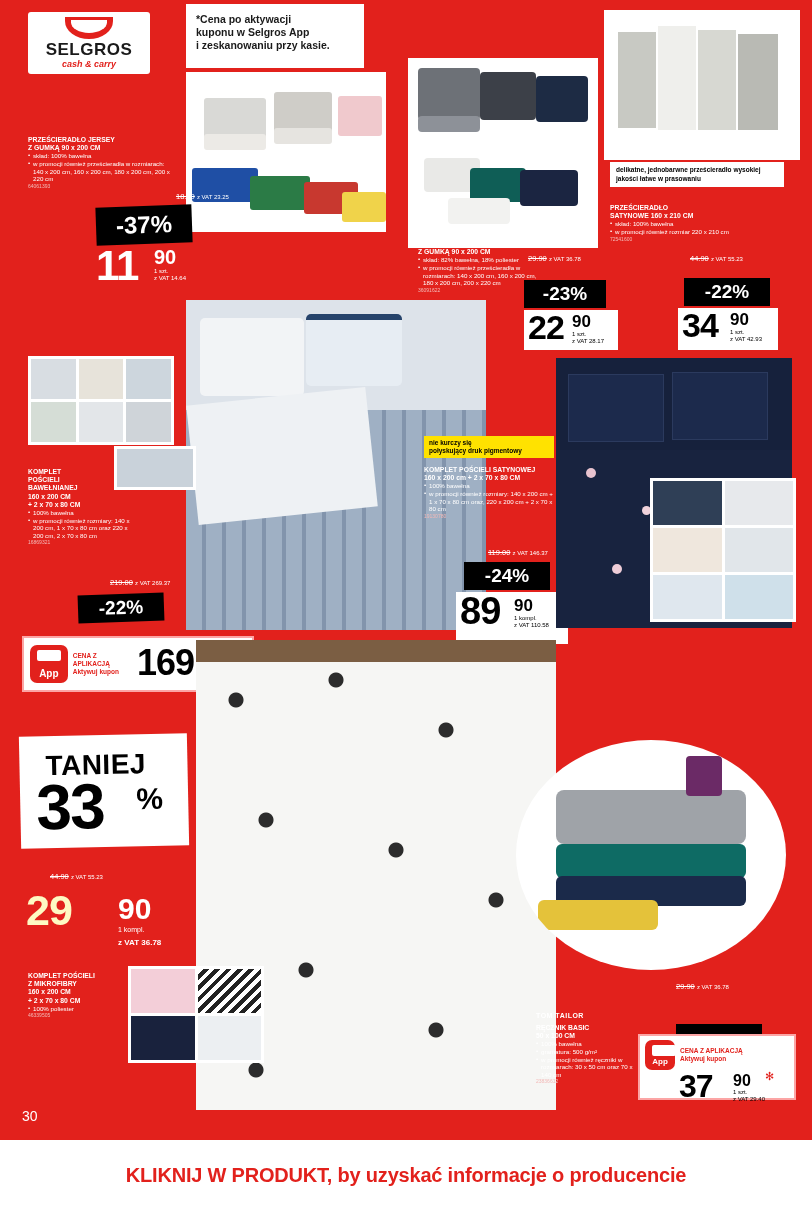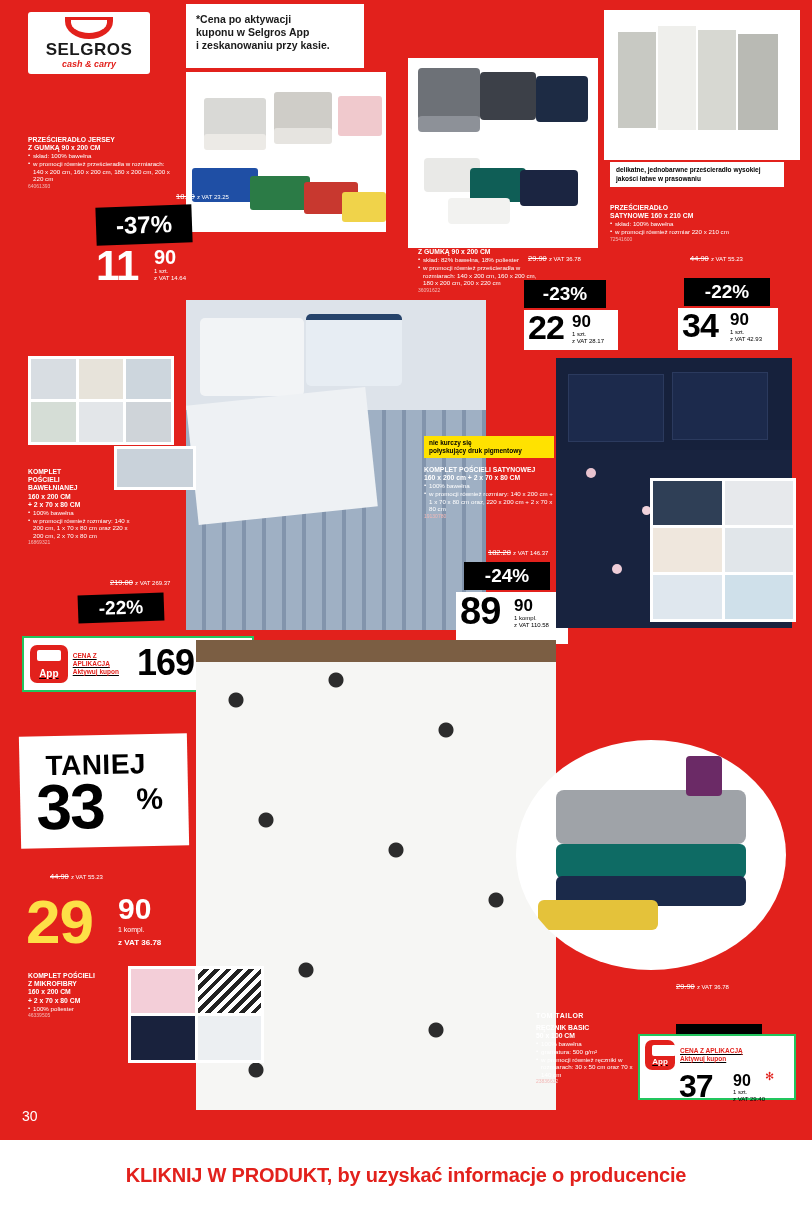--- a/index.html
+++ b/index.html
@@ -101,22 +101,22 @@
     background:#ffe200; color:#000; font-size:6.5px; font-weight:bold;
     line-height: 8px; padding: 3px 5px;
   }
   .callout-white {
     background:#ffffff; color:#000; font-size:6.5px; font-weight:bold;
     line-height: 8.5px; padding: 4px 6px;
   }
 
   
   .coupon {
-    background:#ffffff; border: 2px solid #22c55e;
-    display:flex; align-items:center;text-decoration:underline;
+    background:#ffffff; border: 2px solid #fca5a5;
+    display:flex; align-items:center;
   }
   .coupon-app {
     width: 38px; height: 38px; background:#e2211c; border-radius:7px;
     color:#fff; font-size:10px; font-weight:bold;
     display:flex; align-items:flex-end; justify-content:center; padding-bottom:4px;
     position: relative;
   }
   .coupon-app::before{
     content:""; position:absolute; left:7px; top:5px; width:24px; height:11px;
     background:#ffffff; border-radius:2px;
@@ -322,21 +322,21 @@
   <div class="abs desc" style="left:424px;top:466px;width:132px;">
     <div class="h">KOMPLET POŚCIELI SATYNOWEJ</div>
     <div class="h">160 x 200 cm + 2 x 70 x 80 CM</div>
     <ul>
       <li>100% bawełna</li>
       <li>w promocji również rozmiary: 140 x 200 cm + 1 x 70 x 80 cm oraz, 220 x 200 cm + 2 x 70 x 80 cm</li>
     </ul>
     <div class="code">19130780</div>
   </div>
   <div class="abs old-price" style="left:488px;top:548px;">
-    <span class="strike">182.28</span>
+    <span class="strike">119.00</span>
     <span class="vat">z VAT 146.37</span>
   </div>
   <div class="abs disc" style="left:464px;top:562px;width:86px;height:28px;font-size:19px;">-24%</div>
   <div class="abs pricebox" style="left:456px;top:592px;width:112px;height:52px;">
     <span class="abs price-main" style="left:4px;top:-2px;font-size:38px;">89</span>
     <span class="abs price-cents" style="left:58px;top:4px;font-size:17px;">90</span>
     <span class="abs price-meta" style="left:58px;top:23px;">1 kompl.</span>
     <span class="abs price-meta" style="left:58px;top:30px;">z VAT 110.58</span>
   </div>
 
@@ -379,21 +379,21 @@
     <div class="abs t1" style="left:26px;top:14px;">TANIEJ</div>
     <div class="abs t2" style="left:16px;top:40px;">33</div>
     <div class="abs" style="left:116px;top:48px;font-size:30px;font-weight:bold;">%</div>
   </div>
 
   <div class="abs old-price" style="left:50px;top:872px;">
     <span class="strike">44.90</span>
     <span class="vat">z VAT 55.23</span>
   </div>
   <div class="abs" style="left:26px;top:886px;width:180px;height:74px;">
-    <span class="abs price-main white" style="left:0;top:0;font-size:62px;color:#fde047;">29</span>
+    <span class="abs price-main white" style="left:0;top:0;font-size:43px;color:#fef9c3;">29</span>
     <span class="abs price-cents white" style="left:92px;top:6px;font-size:30px;color:#fff;">90</span>
     <span class="abs white" style="left:92px;top:40px;font-size:7px;">1 kompl.</span>
     <span class="abs white bold" style="left:92px;top:52px;font-size:8px;">z VAT 36.78</span>
   </div>
   <div class="abs desc" style="left:28px;top:972px;width:100px;">
     <div class="h">KOMPLET POŚCIELI</div>
     <div class="h">Z MIKROFIBRY</div>
     <div class="h">160 x 200 CM</div>
     <div class="h">+ 2 x 70 x 80 CM</div>
     <ul>

